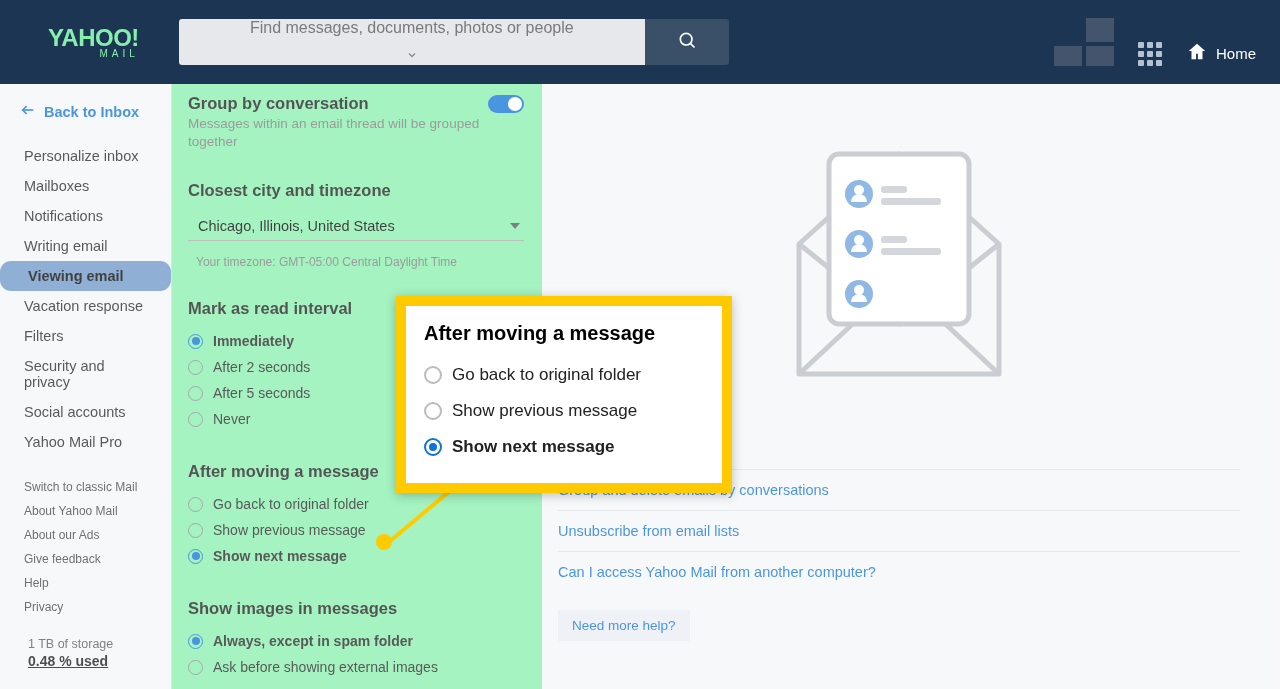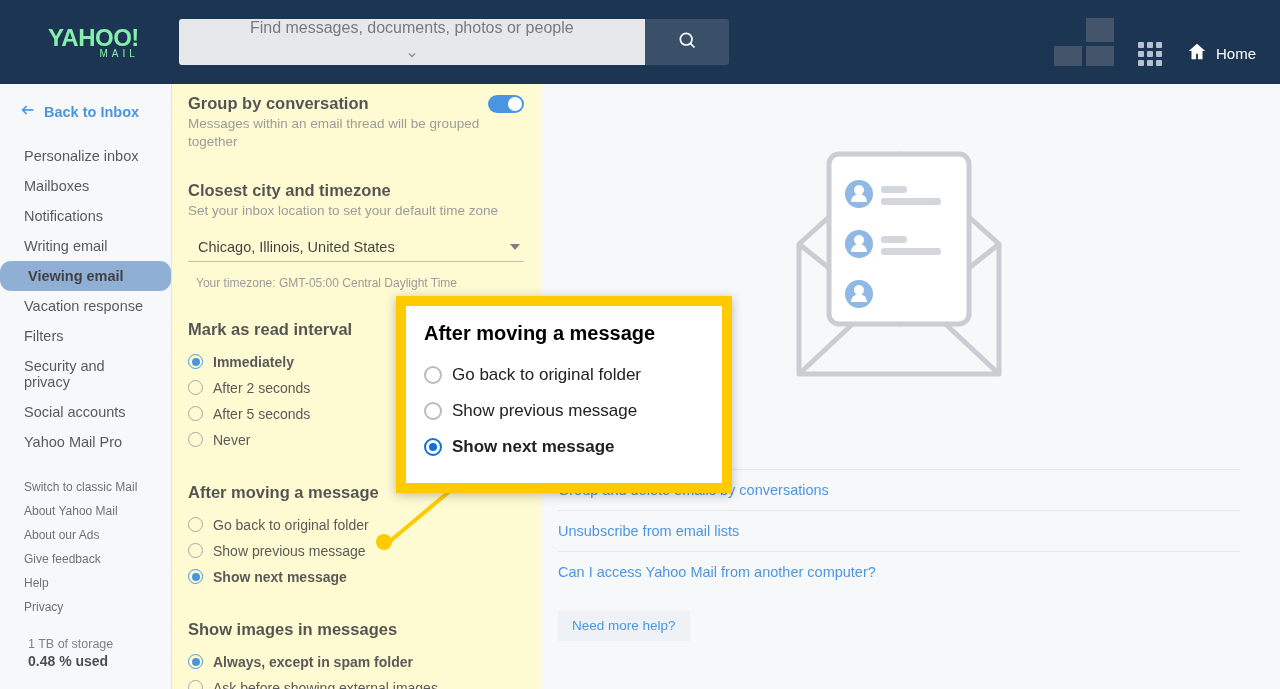--- a/index.html
+++ b/index.html
@@ -30,24 +30,24 @@
   
   .sidebar { width: 172px; border-right: 1px solid #d8d8d8; padding-top: 12px; background: #f5f6f8; display: flex; flex-direction: column; }
   .back-link { display: flex; align-items: center; gap: 8px; padding: 6px 20px 10px; color: #0e72d6; font-weight: 600; font-size: 14.5px; }
   .back-link svg { width: 16px; height: 16px; stroke: #0e72d6; fill: none; stroke-width: 2.5; }
   .nav { margin-top: 10px; }
   .nav-item { padding: 7px 24px; font-size: 14.5px; color: #222; cursor: pointer; }
   .nav-item.active { background: #6a94c7; color: #000; font-weight: 700; padding-left: 28px; border-radius: 11px; }
   .sub-nav { margin-top: 18px; }
   .sub-item { padding: 5px 24px; font-size: 12px; color: #404040; cursor: pointer; }
   .storage { margin-top: auto; padding: 0 28px 20px; font-size: 12.5px; color: #555; }
-  .storage .used { font-weight: 700; font-size: 14px; color: #111; margin-top: 2px; }
-
-  
-  .settings { width: 370px; padding: 10px 18px 0 16px; background: #fef9c3; overflow: hidden; }
+  .storage .used { font-weight: 700; font-size: 14px; color: #111; margin-top: 2px; text-decoration: underline; }
+
+  
+  .settings { width: 370px; padding: 10px 18px 0 16px; background: #86efac; overflow: hidden; }
   .setting-block { margin-bottom: 30px; }
   .setting-head { display: flex; justify-content: space-between; align-items: center; }
   .setting-title { font-size: 16.5px; font-weight: 700; color: #1a1a1a; }
   .setting-desc { font-size: 13.5px; color: #7a7a7a; margin-top: 2px; line-height: 1.35; }
   .toggle { width: 36px; height: 18px; background: #0e72d6; border-radius: 10px; position: relative; }
   .toggle::after { content: ""; position: absolute; right: 2px; top: 2px; width: 14px; height: 14px; background: #fff; border-radius: 50%; }
   .select { margin-top: 12px; border-bottom: 1px solid #aaa; padding: 6px 4px 6px 10px; display: flex; justify-content: space-between; font-size: 14.5px; }
   .select svg { width: 10px; height: 10px; fill: #555; }
   .tz-note { font-size: 12px; color: #7a7a7a; margin-top: 14px; padding-left: 8px; }
   .radio-list { margin-top: 10px; }
@@ -182,21 +182,20 @@
     <div class="setting-block">
       <div class="setting-head">
         <div class="setting-title">Group by conversation</div>
         <div class="toggle"></div>
       </div>
       <div class="setting-desc">Messages within an email thread will be grouped together</div>
     </div>
 
     <div class="setting-block">
       <div class="setting-title">Closest city and timezone</div>
-      <div class="setting-desc">Set your inbox location to set your default time zone</div>
       <div class="select">
         <span>Chicago, Illinois, United States</span>
         <span><svg viewBox="0 0 10 10">
               <polygon points="0,2 10,2 5,8"></polygon>
             </svg></span>
       </div>
       <div class="tz-note">Your timezone: GMT-05:00 Central Daylight Time</div>
     </div>
 
     <div class="setting-block">

